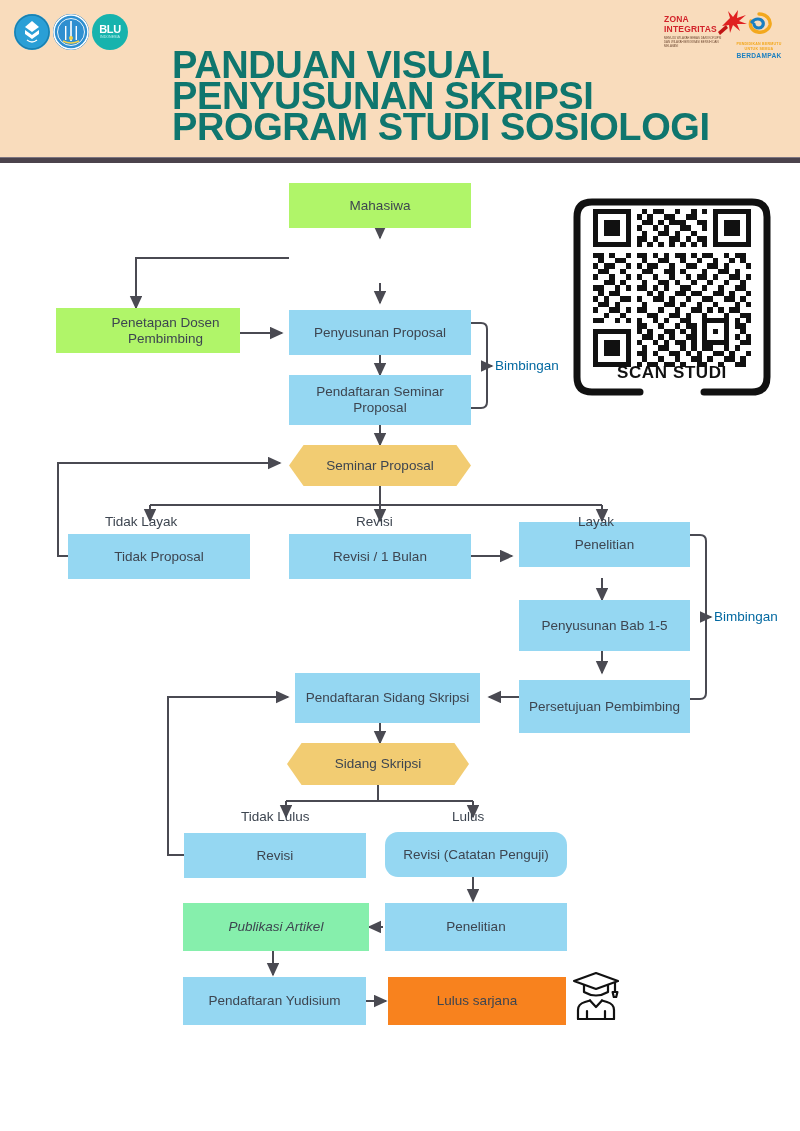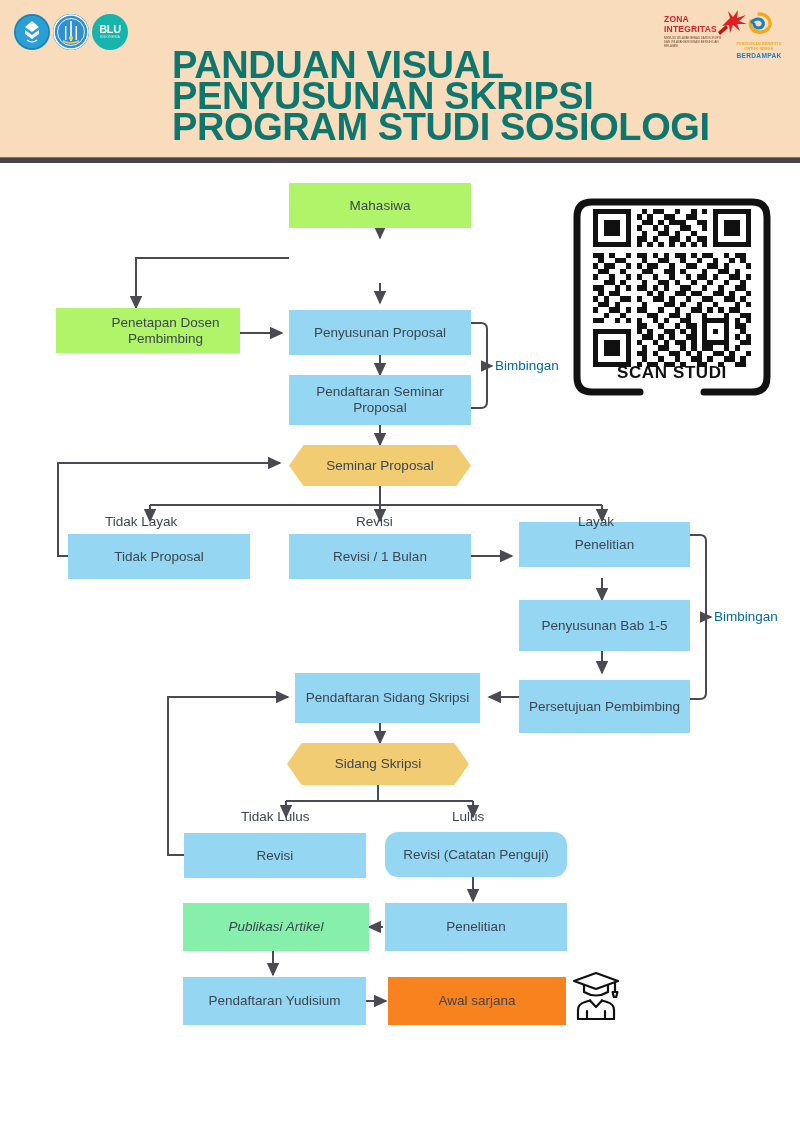--- a/index.html
+++ b/index.html
@@ -361,21 +361,21 @@
   <div class="node n-hex" style="left:287px; top:580px; width:182px; height:42px;">Sidang Skripsi</div>
   <div class="node n-blue" style="left:295px; top:510px; width:185px; height:50px;">Pendaftaran Sidang Skripsi</div>
 
   <div class="node n-blue" style="left:184px; top:670px; width:182px; height:45px;">Revisi</div>
   <div class="node n-blue" style="left:385px; top:669px; width:182px; height:45px;border-radius:13px;">Revisi (Catatan Penguji)</div>
 
   <div class="node n-purple" style="left:183px; top:740px; width:186px; height:48px;">Publikasi Artikel</div>
   <div class="node n-blue" style="left:385px; top:740px; width:182px; height:48px;">Penelitian</div>
 
   <div class="node n-blue" style="left:183px; top:814px; width:183px; height:48px;">Pendaftaran Yudisium</div>
-  <div class="node n-orange" style="left:388px; top:814px; width:178px; height:48px;">Awal sarjana</div>
+  <div class="node n-orange" style="left:388px; top:814px; width:178px; height:48px;">Lulus sarjana</div>
 
   <div class="edge-label" style="left:105px; top:351px;">Tidak Layak</div>
   <div class="edge-label" style="left:356px; top:351px;">Revisi</div>
   <div class="edge-label" style="left:578px; top:351px;">Layak</div>
   <div class="edge-label" style="left:241px; top:646px;">Tidak Lulus</div>
   <div class="edge-label" style="left:452px; top:646px;">Lulus</div>
 
   <div class="brace-label" style="left:495px; top:195px;">Bimbingan</div>
   <div class="brace-label" style="left:714px; top:446px;">Bimbingan</div>
 

